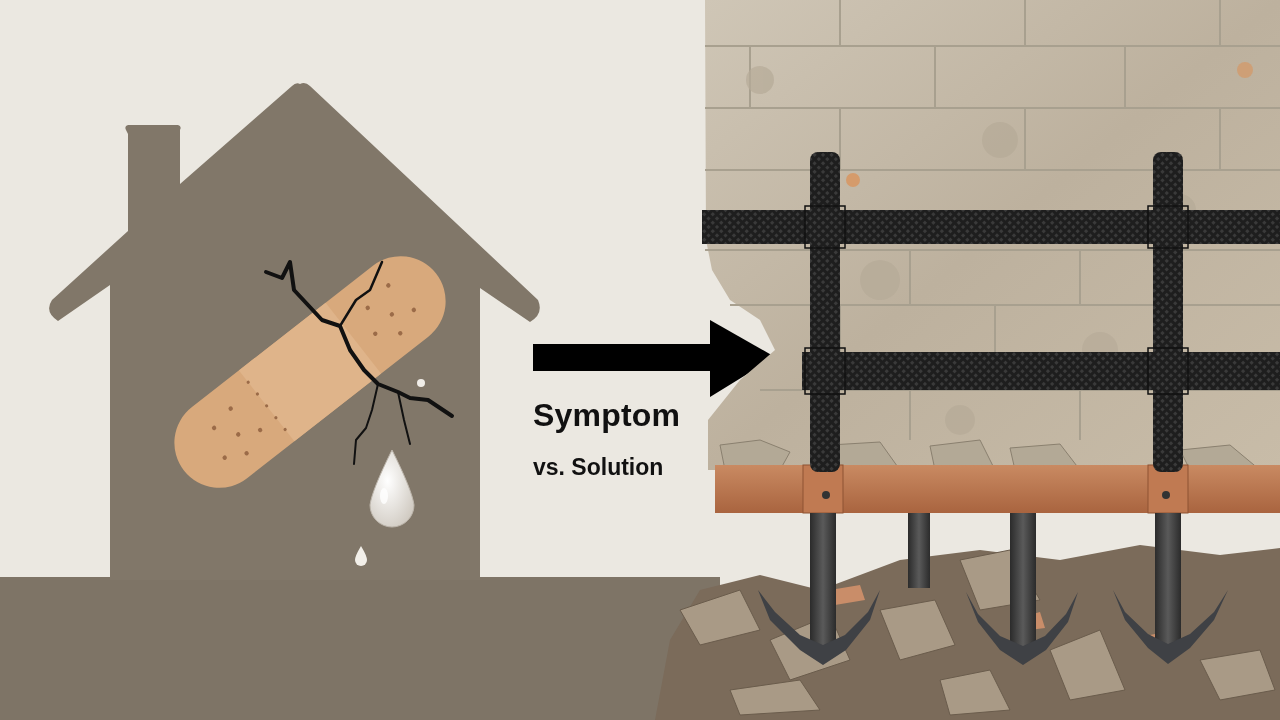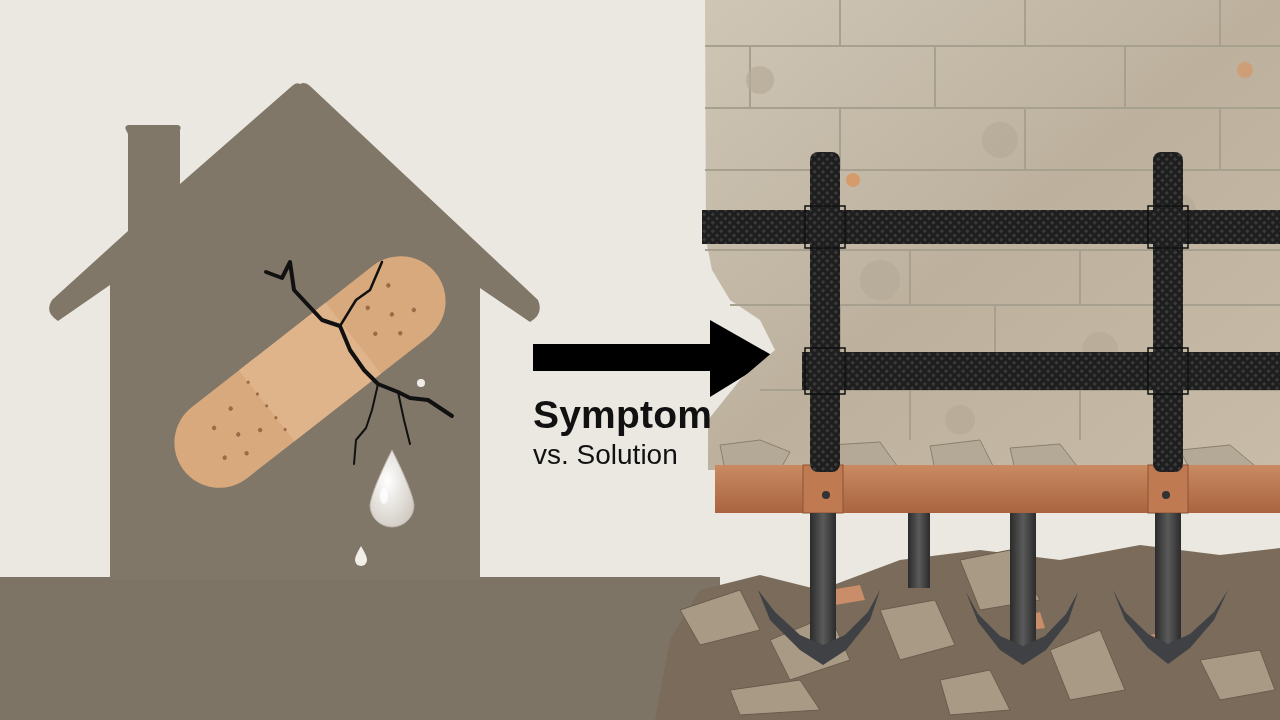--- a/index.html
+++ b/index.html
@@ -1,20 +1,20 @@
 <!DOCTYPE html>
 <html><head>
 <meta charset="utf-8">
 <style>
   html, body { margin:0; padding:0; }
   body { width:1280px; height:720px; overflow:hidden; background:#ebe8e1; position:relative; font-family:"Liberation Sans", sans-serif; }
   .scene { position:absolute; left:0; top:0; width:1280px; height:720px; }
   .caption { position:absolute; left:533px; top:398px; width:180px; text-align:left; color:#111; }
-  .caption .l1 { font-size:39px; font-weight:bold; letter-spacing:0.2px; display:block; line-height:34px; }
-  .caption .l2 { font-size:28px; font-weight:normal; display:block; line-height:30px; margin-top:8px; }
+  .caption .l1 { font-size:32px; font-weight:bold; letter-spacing:0.2px; display:block; line-height:34px; }
+  .caption .l2 { font-size:23px; font-weight:bold; display:block; line-height:30px; margin-top:20px; }
 </style>
 </head>
 <body>
 
 <svg class="scene" viewBox="0 0 1280 720" xmlns="http://www.w3.org/2000/svg">
   <defs>
     <pattern id="weave" width="6" height="6" patternUnits="userSpaceOnUse" patternTransform="rotate(45)">
       <rect width="6" height="6" fill="#1e1e1e"></rect>
       <rect width="3" height="3" fill="#3a3a3a"></rect>
     </pattern>

